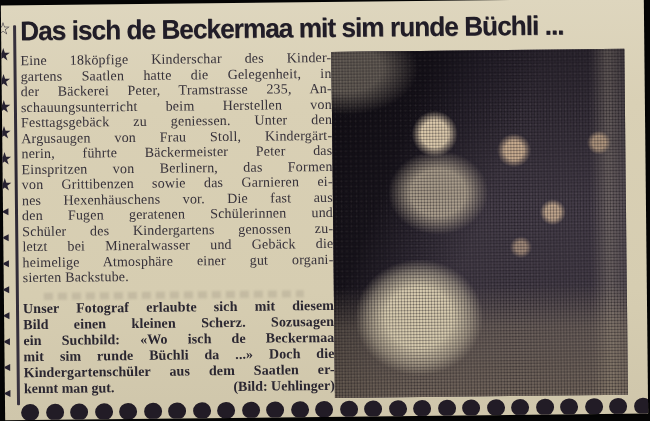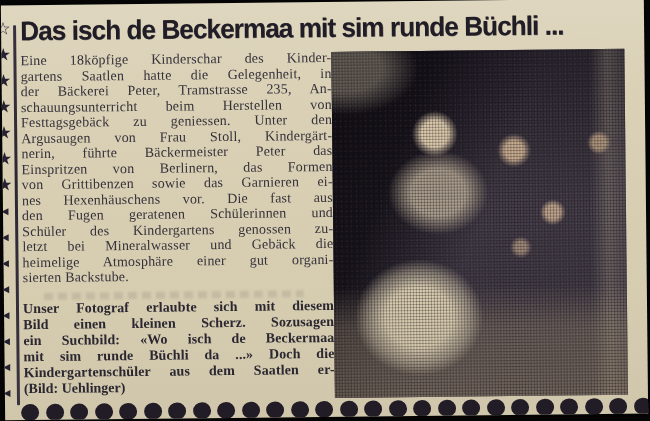--- a/index.html
+++ b/index.html
@@ -147,20 +147,21 @@
           <div class="tline last">sierten Backstube.</div>
         </div>
       <div class="para2">
           <div class="tline">Unser Fotograf erlaubte sich mit diesem</div>
           <div class="tline">Bild einen kleinen Scherz. Sozusagen</div>
           <div class="tline">ein Suchbild: «Wo isch de Beckermaa</div>
           <div class="tline">mit sim runde Büchli da ...» Doch die</div>
           <div class="tline">Kindergartenschüler aus dem Saatlen er-</div>
         </div>
       <div class="credit-line">
+        <span>kennt man gut.</span>
         <span>(Bild: Uehlinger)</span>
       </div>
     </div>
 
     <div class="ghost"></div>
 
     <div class="photo"></div>
 
     <div class="dots-row">
         <span class="dot"></span>

